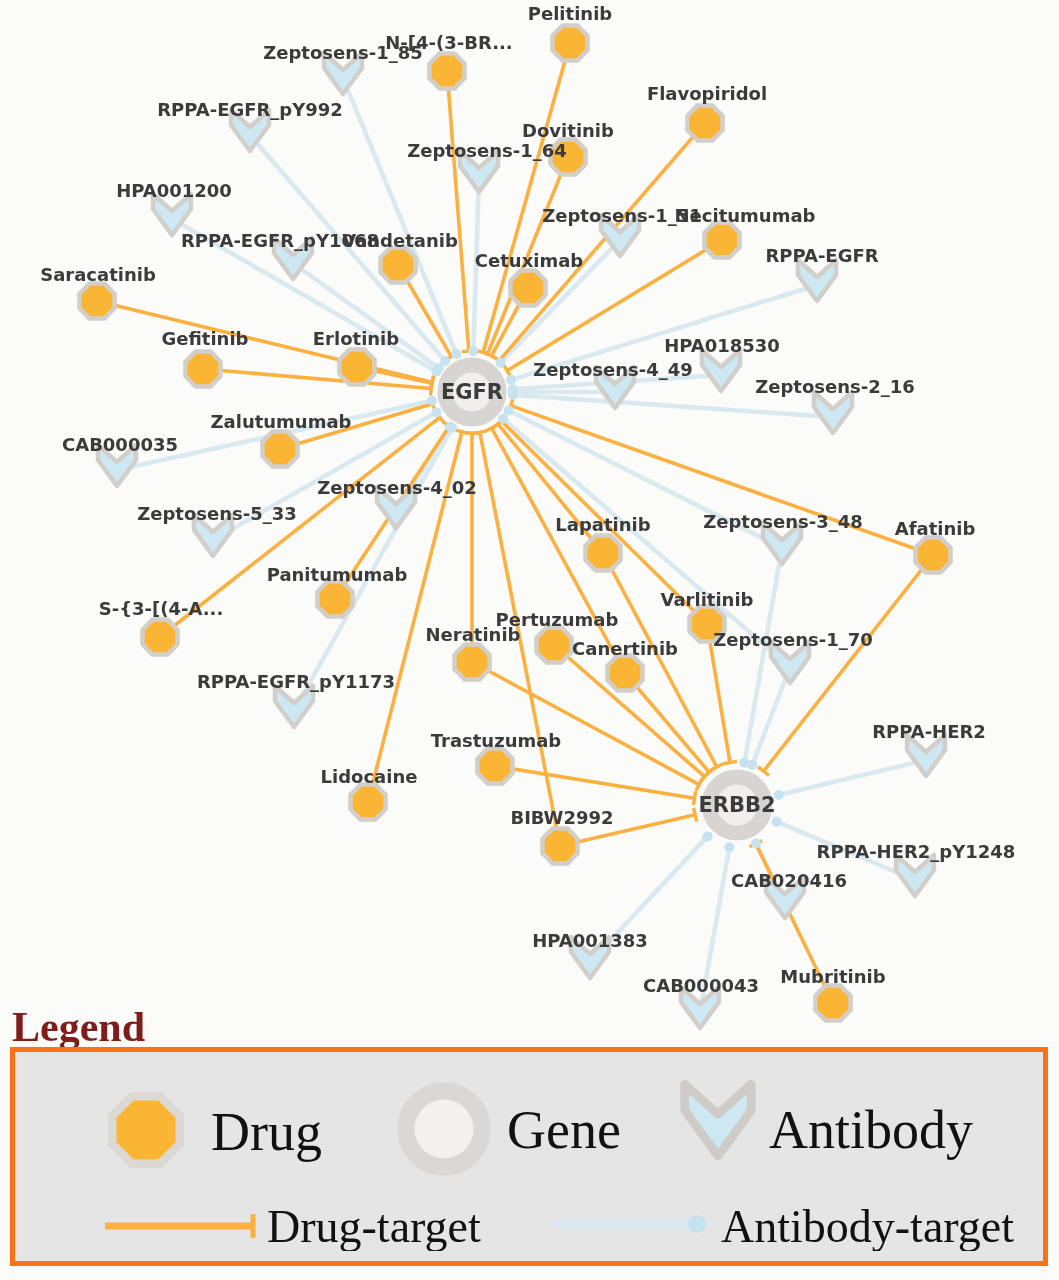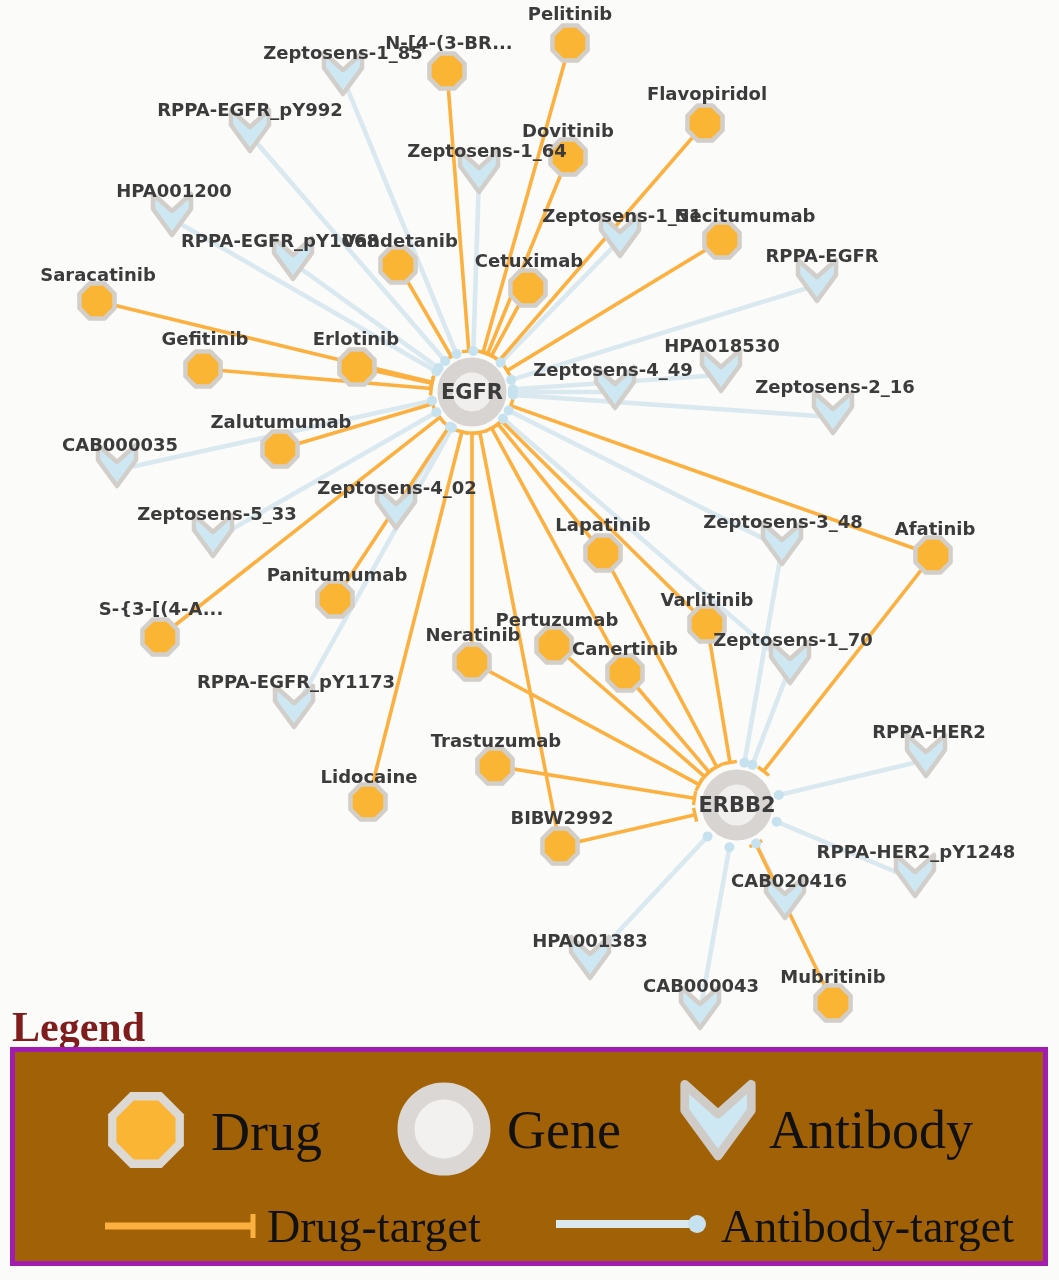--- a/index.html
+++ b/index.html
@@ -18,21 +18,21 @@
     font-family:"DejaVu Sans",sans-serif;
     font-weight:bold;font-size:21px;
   }
   .legend-title{
     position:absolute;left:12px;top:995px;
     font-family:"Liberation Serif","DejaVu Serif",serif;
     font-weight:bold;font-size:42px;color:#7f1d1d;margin-top:8px;
   }
   .legend-box{
     position:absolute;left:10px;top:1047px;width:1028px;height:209px;
-    border:5px solid #a21caf;background:#a16207;
+    border:5px solid #f97316;background:#e5e5e5;
   }
   .legend-box svg text{
     font-family:"Liberation Serif","DejaVu Serif",serif;
     fill:#111;
   }
   .legend-item-text{font-size:54px;}
   .legend-edge-text{font-size:46px;}
 </style>
 </head>
 <body>

